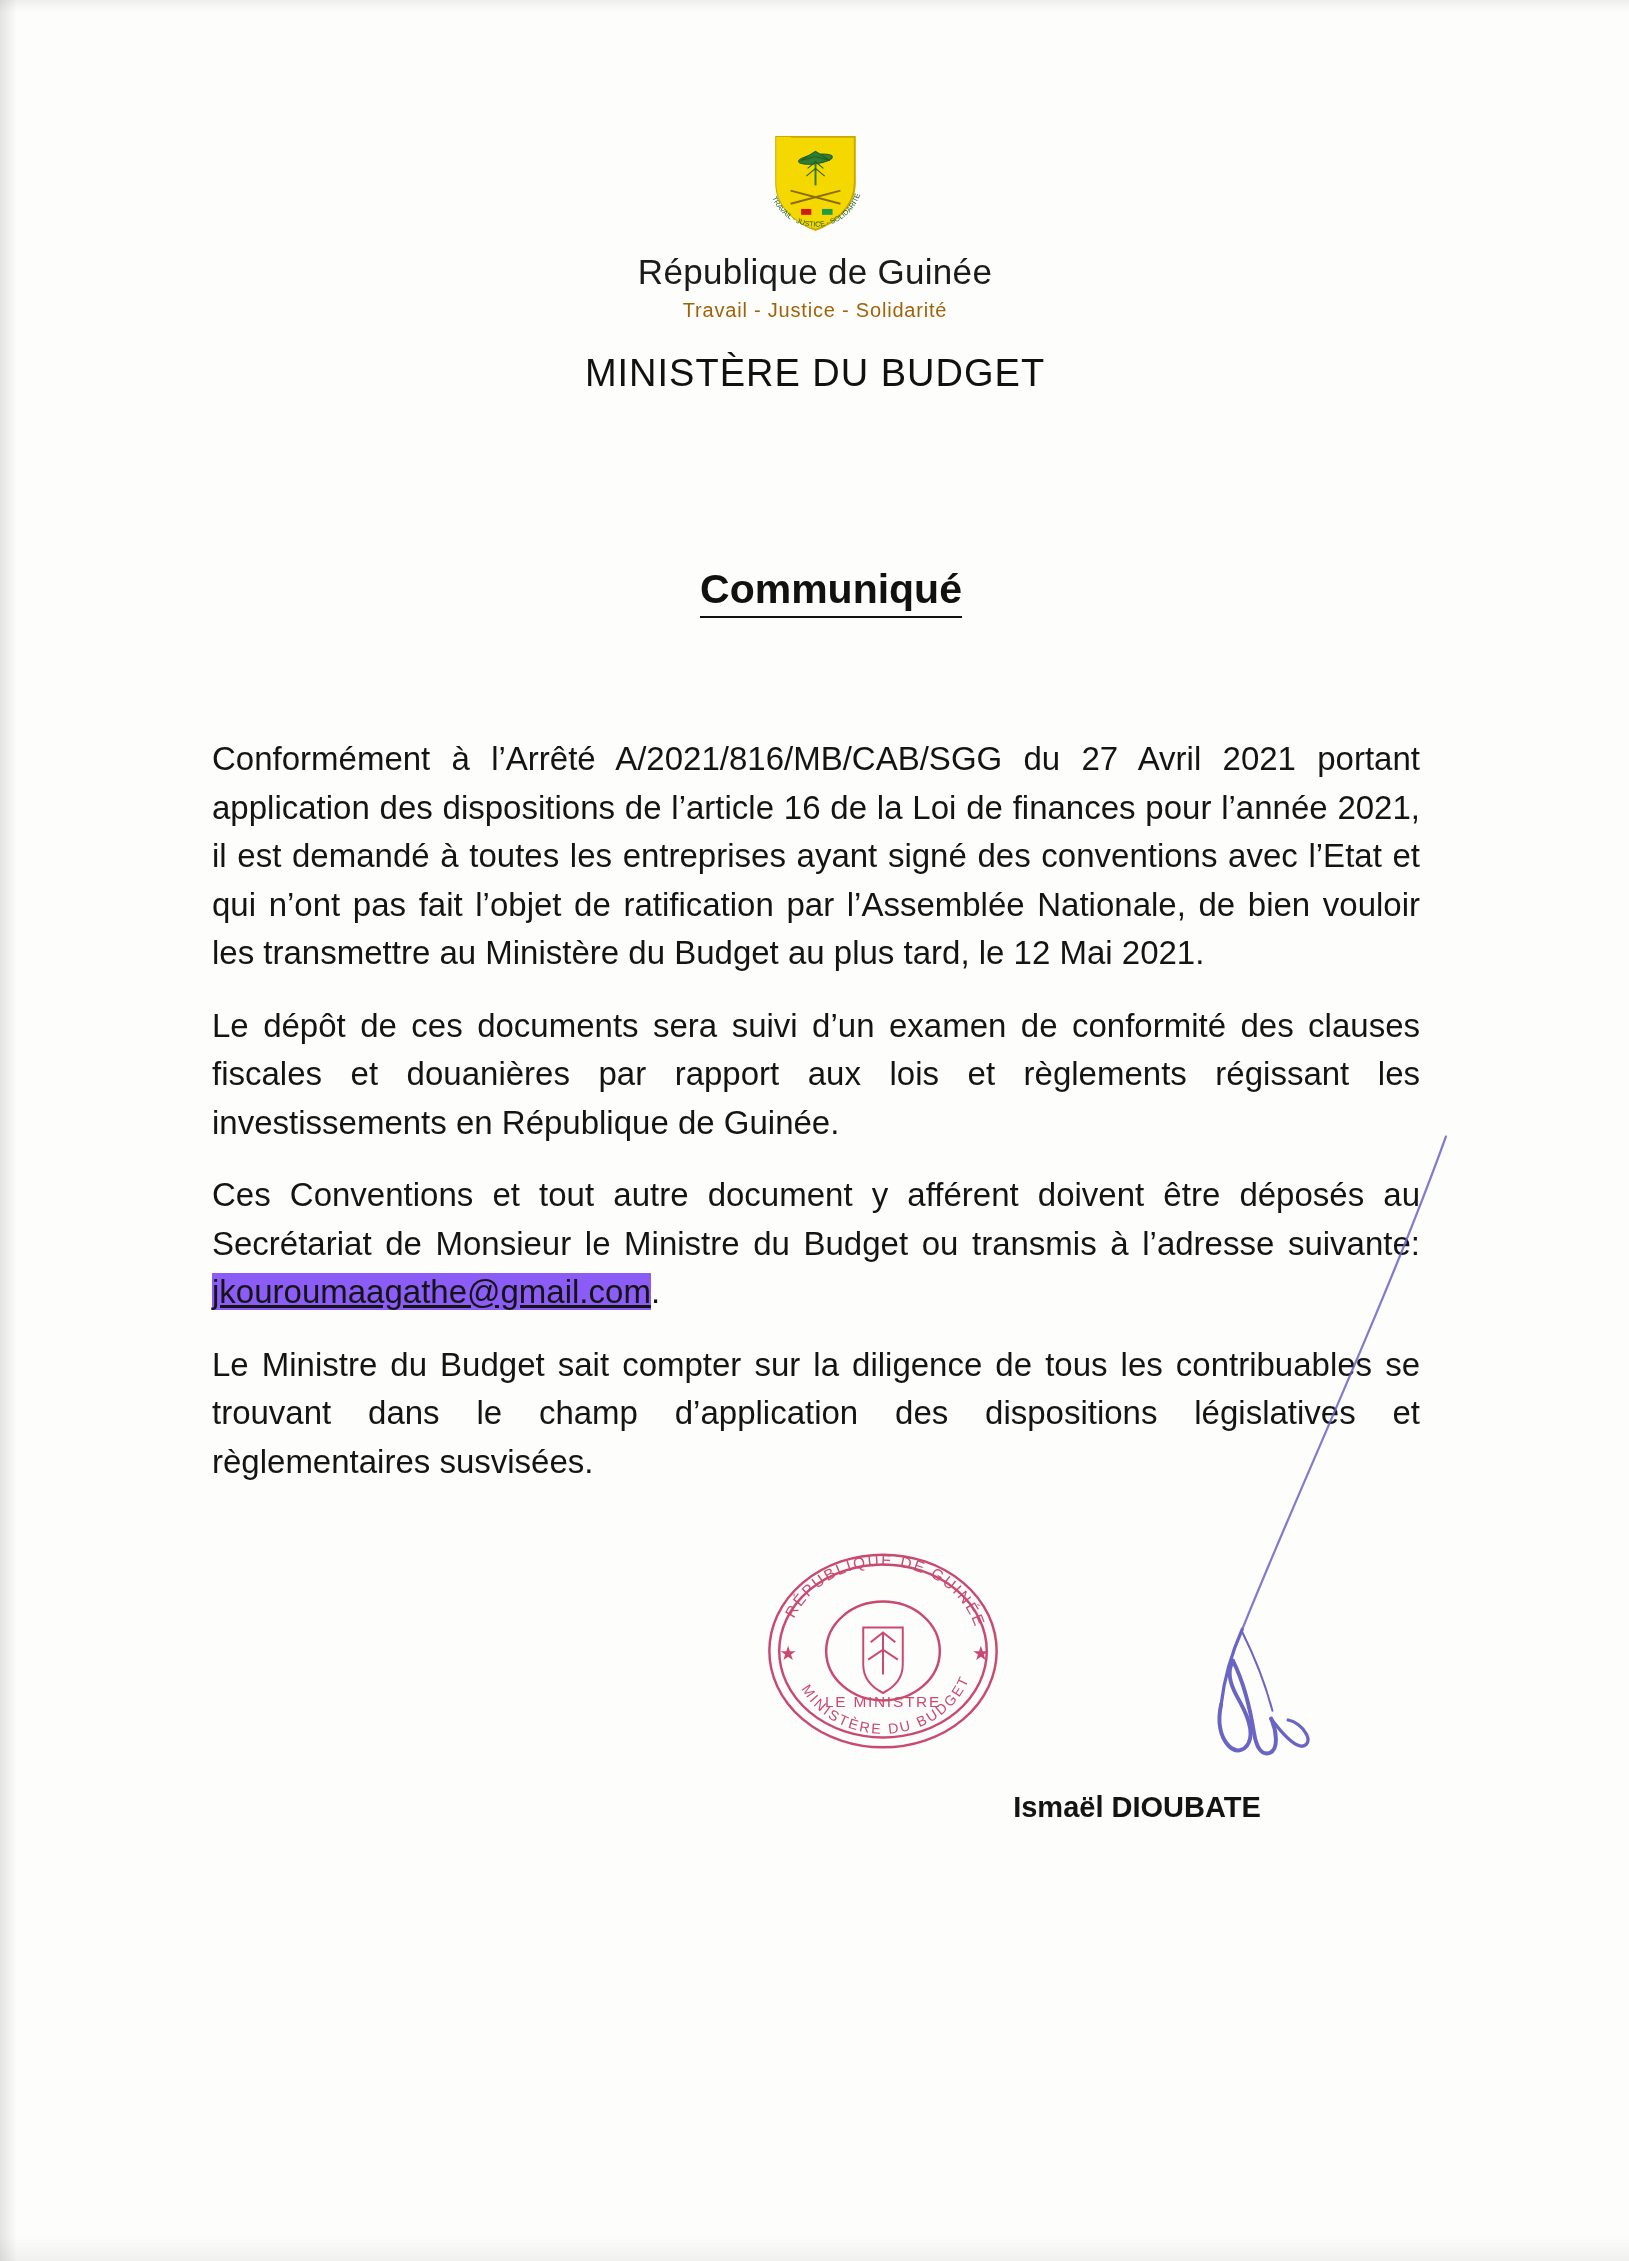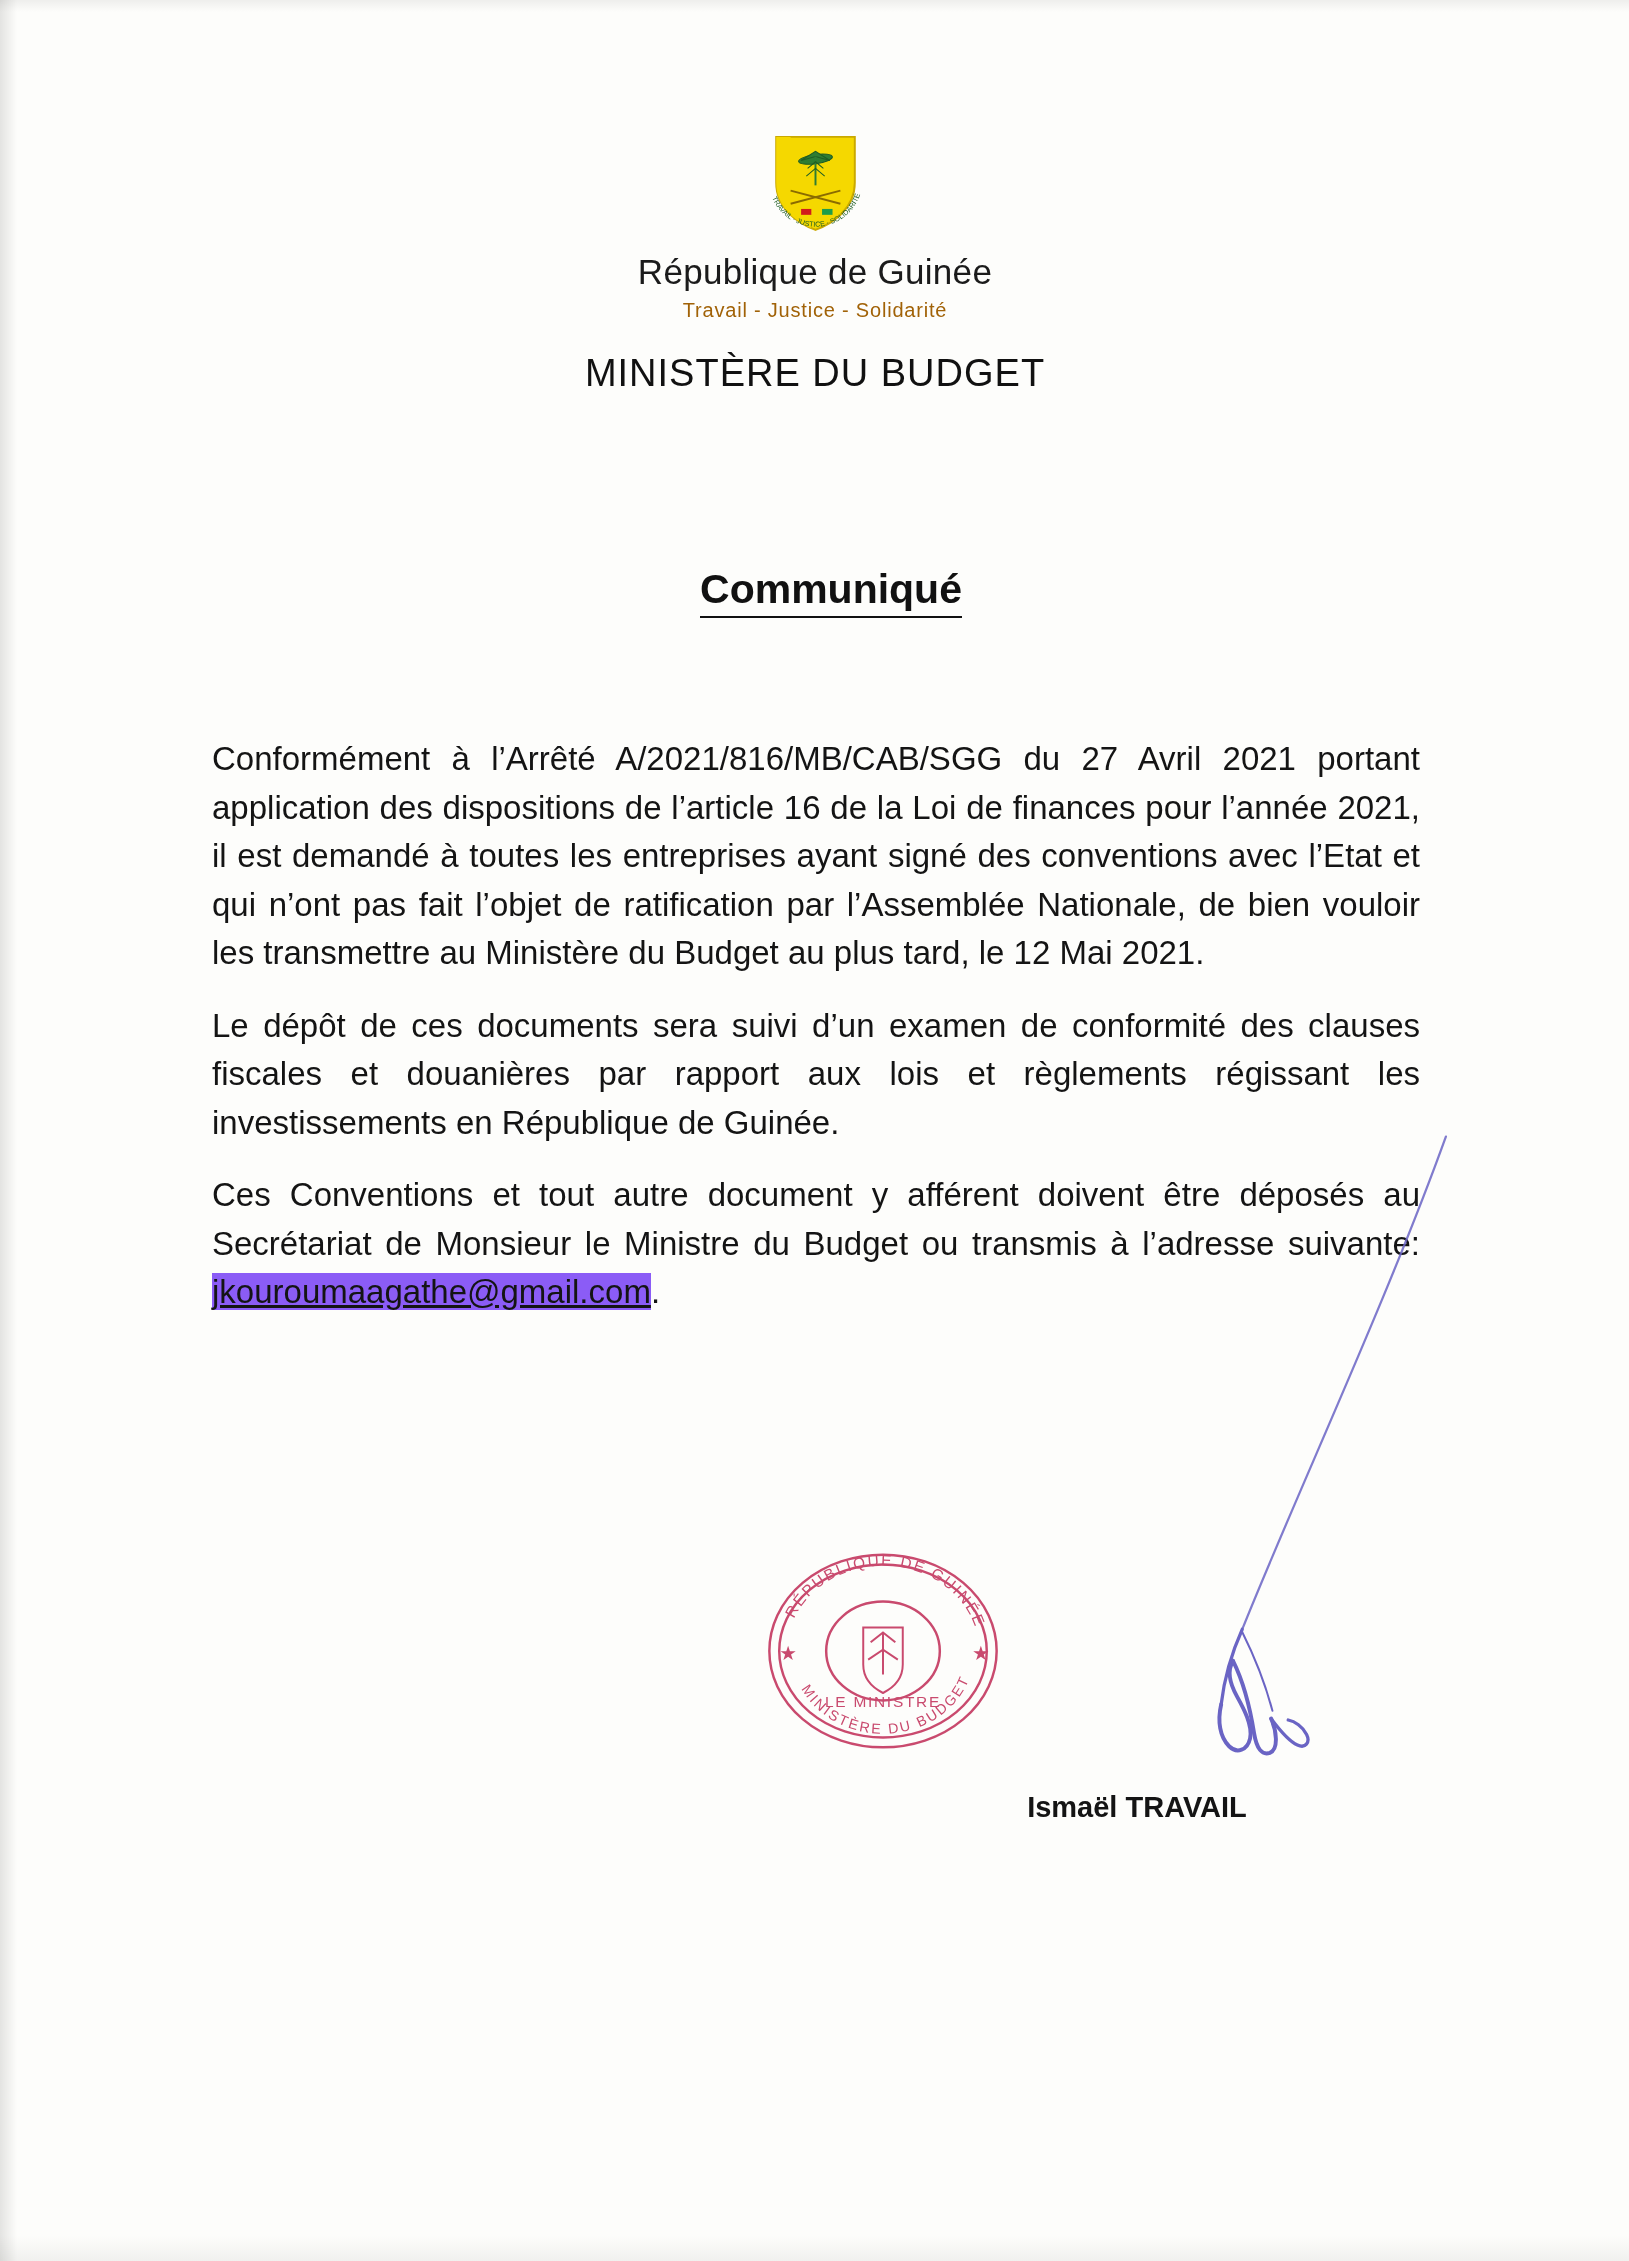--- a/index.html
+++ b/index.html
@@ -185,20 +185,21 @@
   </div>
 
   <div class="doc-title">
     <span>Communiqué</span>
   </div>
 
   <div class="body-text">
     <p>Conformément à l’Arrêté A/2021/816/MB/CAB/SGG du 27 Avril 2021 portant application des dispositions de l’article 16 de la Loi de finances pour l’année 2021, il est demandé à toutes les entreprises ayant signé des conventions avec l’Etat et qui n’ont pas fait l’objet de ratification par l’Assemblée Nationale, de bien vouloir les transmettre au Ministère du Budget au plus tard, le 12 Mai 2021.</p>
     <p>Le dépôt de ces documents sera suivi d’un examen de conformité des clauses fiscales et douanières par rapport aux lois et règlements régissant les investissements en République de Guinée.</p>
     <p><span>Ces Conventions et tout autre document y afférent doivent être déposés au Secrétariat de Monsieur le Ministre du Budget ou transmis à l’adresse suivante: </span><a class="highlight-link" href="#">jkouroumaagathe@gmail.com</a><span>.</span></p>
+    <p>Le Ministre du Budget sait compter sur la diligence de tous les contribuables se trouvant dans le champ d’application des dispositions législatives et règlementaires susvisées.</p>
   </div>
 
   <svg class="stamp" viewBox="0 0 200 170">
     <g stroke="#c94a6e" fill="none" stroke-width="2">
       <ellipse cx="100" cy="85" rx="92" ry="78"></ellipse>
       <ellipse cx="100" cy="85" rx="84" ry="70"></ellipse>
       <ellipse cx="100" cy="85" rx="46" ry="40"></ellipse>
     </g>
 
     <g stroke="#c94a6e" fill="none" stroke-width="1.6">
@@ -225,16 +226,16 @@
       <path d="M610 10 C520 260 380 560 300 760" stroke-width="3.4" opacity="0.85"></path>
       <path d="M300 760 C282 800 272 840 268 874" stroke-width="5"></path>
       <path d="M268 874 C262 900 266 924 280 938 C292 950 308 944 312 926 C316 906 302 880 292 862
                C282 844 276 824 286 808" stroke-width="6"></path>
       <path d="M286 808 C300 836 312 880 318 918 C322 942 330 952 342 948 C356 942 352 914 344 896" stroke-width="6"></path>
       <path d="M344 896 C356 912 370 930 384 936 C396 942 404 932 398 920 C392 908 380 900 370 898" stroke-width="5"></path>
       <path d="M300 764 C318 800 336 846 346 884" stroke-width="3"></path>
     </g>
   </svg>
 
-  <div class="signer-name">Ismaël TRAVAIL</div>
+  <div class="signer-name">Ismaël DIOUBATE</div>
 
 </div>
 
 
 </body></html>

